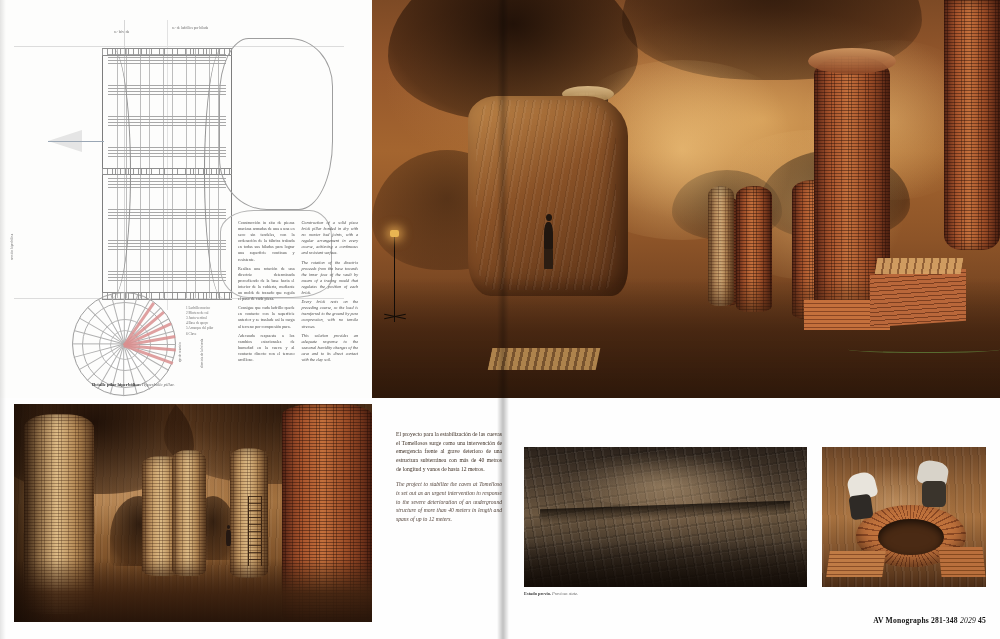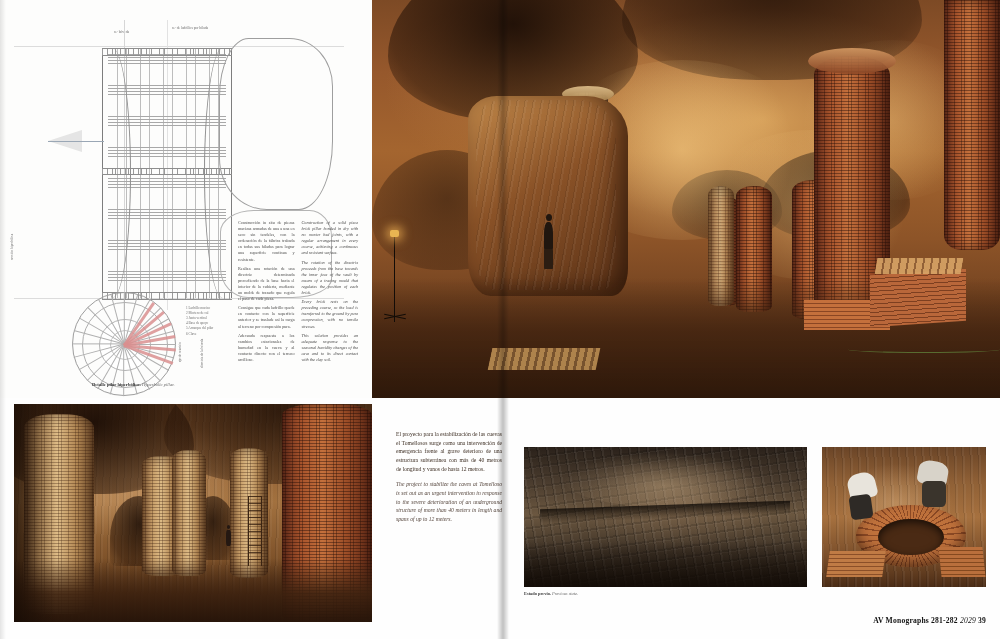--- a/index.html
+++ b/index.html
@@ -434,20 +434,20 @@
     <div class="abs" style="left:26px;top:26px;width:28px;height:26px;background:#e8e4dc;border-radius:42% 42% 20% 20%;transform:rotate(-14deg);"></div>
     <div class="abs" style="left:28px;top:48px;width:22px;height:24px;background:#2e2a26;border-radius:20%;transform:rotate(-8deg);"></div>
     <div class="abs" style="left:96px;top:14px;width:30px;height:24px;background:#d8d3c9;border-radius:40% 40% 22% 22%;transform:rotate(10deg);"></div>
     <div class="abs" style="left:100px;top:34px;width:24px;height:26px;background:#3a342c;border-radius:20%;"></div>
 
     <div class="abs" style="left:6px;top:104px;width:56px;height:26px;background:repeating-linear-gradient(to bottom,#c07b45 0 3px,#8b4f28 3px 4px);transform:skewX(-8deg);"></div>
     <div class="abs" style="left:118px;top:100px;width:44px;height:30px;background:repeating-linear-gradient(to bottom,#b96f3c 0 3px,#84491f 3px 4px);transform:skewX(6deg);"></div>
   </div>
 
   <div id="footer">
-    <b>AV Monographs 281-282</b>
+    <b>AV Monographs 281-348</b>
     <span class="ital">2029</span>
-    <b>39</b>
+    <b>45</b>
   </div>
 
   <div id="gutter"></div>
   <div id="page-edge-left"></div>
 </div>
 
 </body></html>

